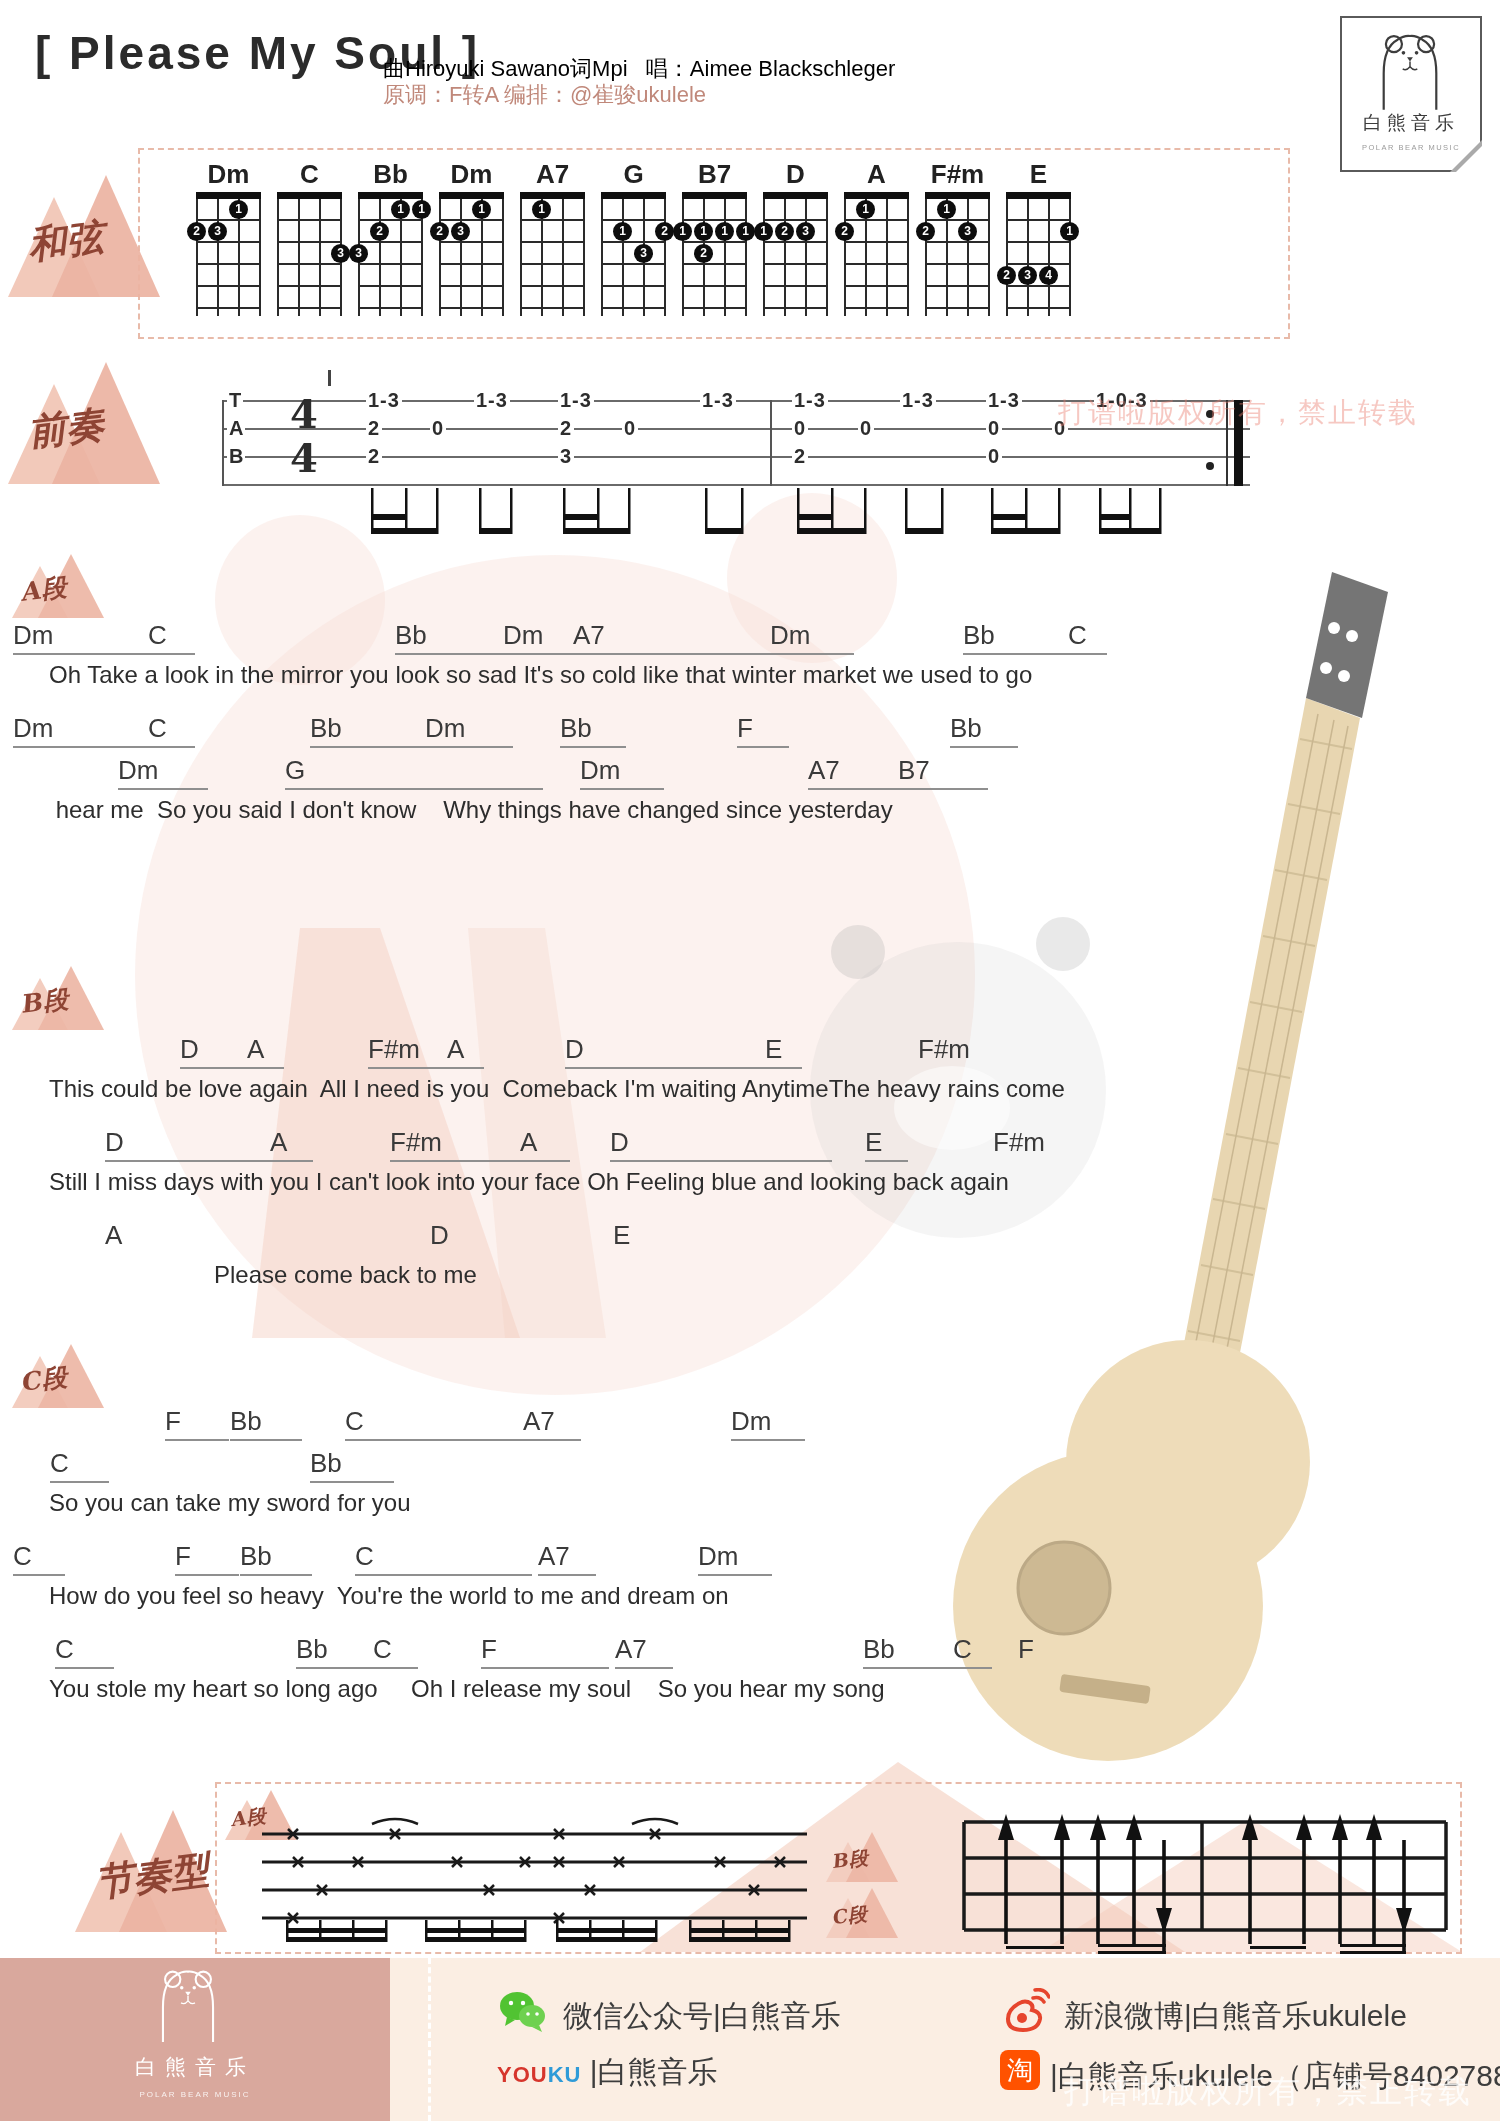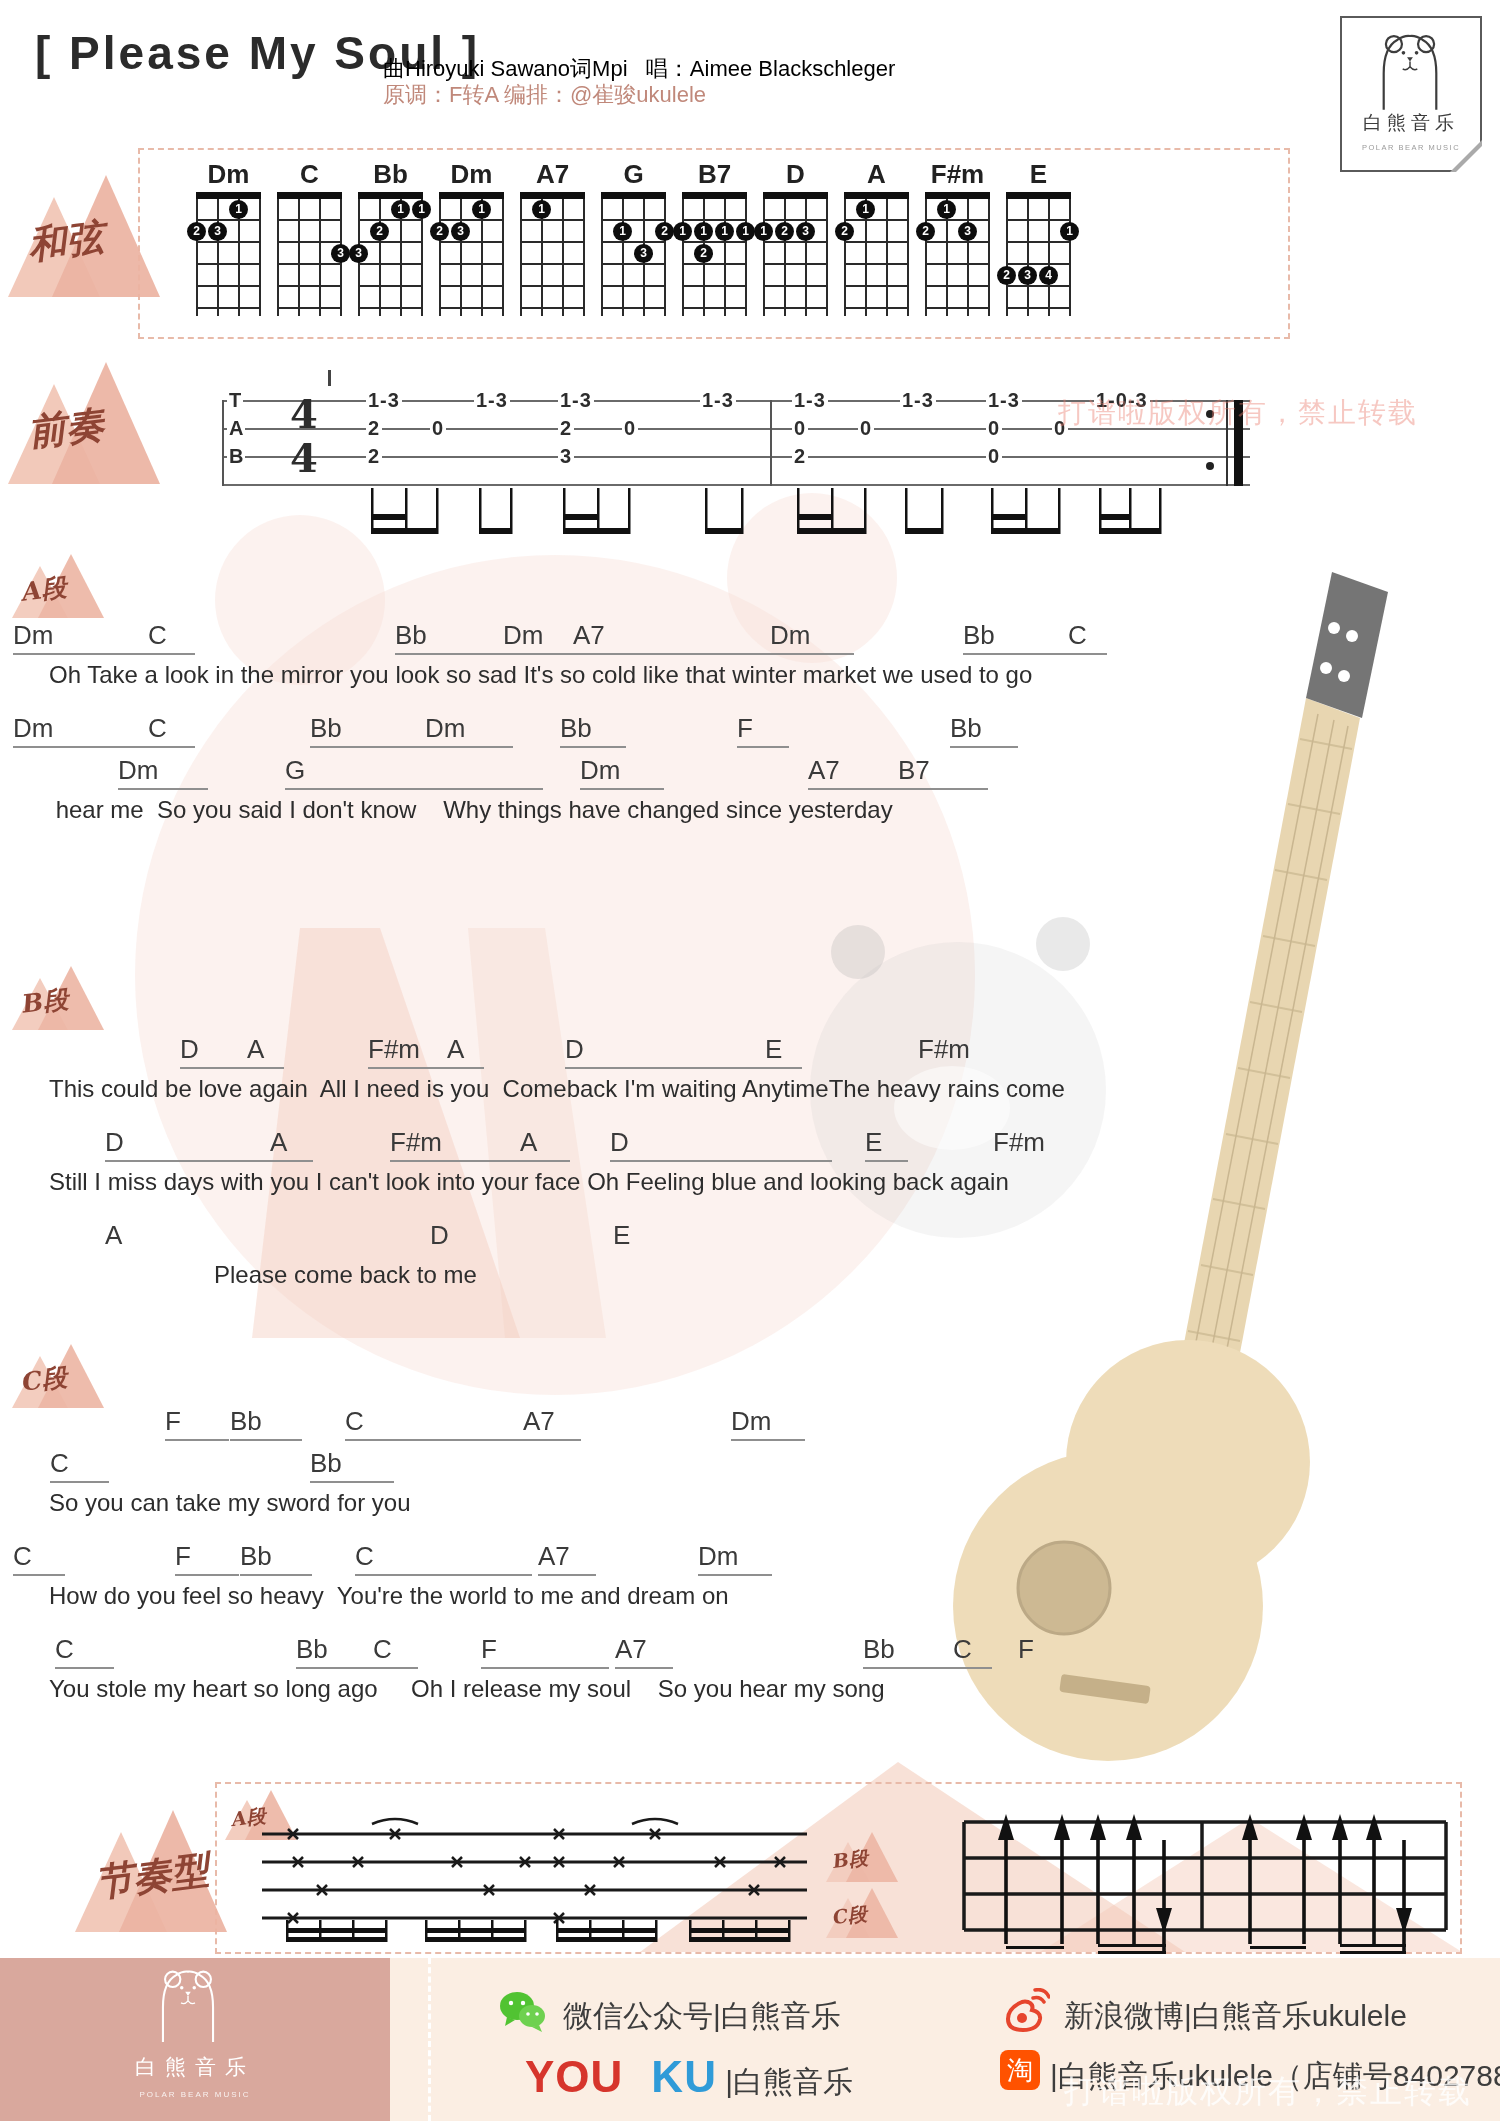--- a/index.html
+++ b/index.html
@@ -62,21 +62,21 @@
   
   #rhyA,#rhyBC{position:absolute;z-index:2;}
   
   #footer-left{left:0;top:1958px;width:390px;height:163px;background:#d9a89d;z-index:2;}
   #footer-right{left:390px;top:1958px;width:1110px;height:163px;background:#fbeee3;z-index:2;}
   #footer-sep{left:428px;top:1958px;height:163px;border-left:3px dashed #fff;z-index:3;}
   #fbear{position:absolute;left:152px;top:6px;}
   #fname-cn{position:absolute;left:0;right:0;bottom:40px;text-align:center;font-size:21px;letter-spacing:9px;color:#fff;}
   #fname-en{position:absolute;left:0;right:0;bottom:22px;text-align:center;font-size:8px;letter-spacing:2px;color:rgba(255,255,255,.85);}
   .fitem{position:absolute;font-size:30px;color:#3d3d3d;z-index:3;white-space:nowrap;}
-  .ybrand{font-weight:bold;font-size:44px;letter-spacing:1px;margin-left:28px;}
+  .ybrand{font-weight:bold;font-size:22px;letter-spacing:1px;}
   .y-red{color:#d6352c;} .y-blue{color:#2f9bd8;}
   #tb-icon{position:absolute;width:40px;height:40px;border-radius:8px;background:#ff5200;color:#fff;
            font-size:26px;line-height:40px;text-align:center;z-index:3;}
   #wm-top{position:absolute;left:1058px;top:394px;font-size:28px;letter-spacing:2px;color:rgba(233,125,110,.42);z-index:3;white-space:nowrap;}
   #wm-bottom{position:absolute;right:28px;top:2070px;font-size:32px;letter-spacing:2px;color:rgba(255,255,255,.8);z-index:4;white-space:nowrap;}
 </style>
 </head>
 <body>
 
 <div id="page">

